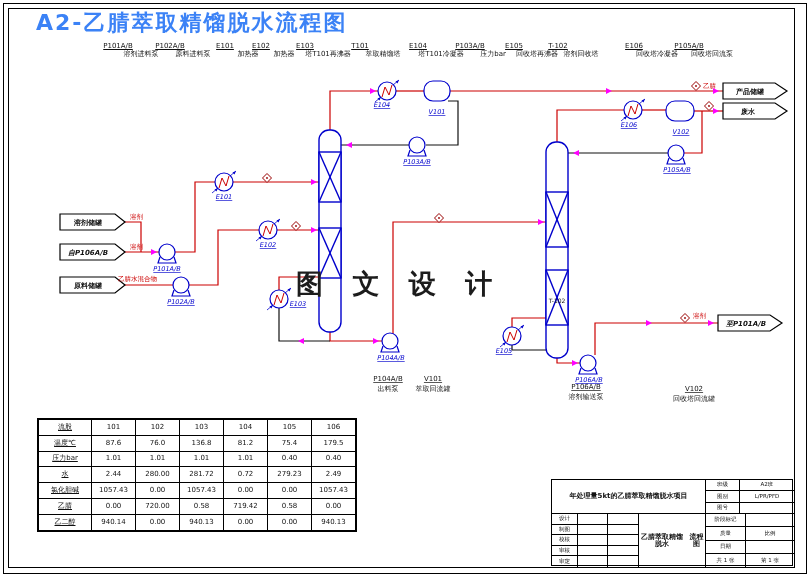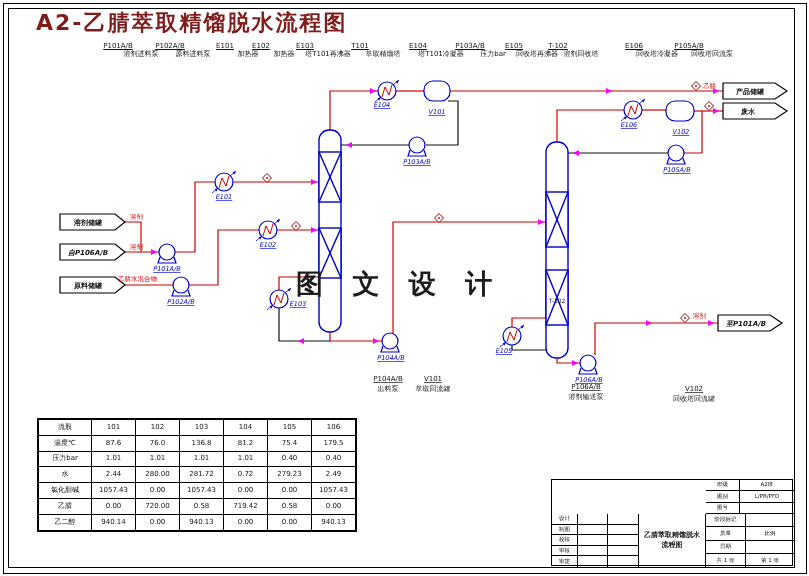--- a/index.html
+++ b/index.html
@@ -1,59 +1,59 @@
 <!DOCTYPE html>
 <html><head>
 <meta charset="utf-8">
 <style>
   html,body{margin:0;padding:0;background:#fff;}
   .page{position:relative;width:809px;height:576px;background:#fff;overflow:hidden;
         font-family:"DejaVu Sans","Liberation Sans",sans-serif;color:#111;}
   .frame-outer{position:absolute;left:3px;top:3px;width:802px;height:569px;border:1px solid #000;}
   .frame-inner{position:absolute;left:8px;top:8px;width:785px;height:558px;border:1.5px solid #000;}
   .main-title{position:absolute;left:36px;top:8px;margin:0;font-size:22px;font-weight:bold;
-              color:#7f1d1d;letter-spacing:2px;white-space:nowrap;}
+              color:#3b82f6;letter-spacing:2px;white-space:nowrap;}
   .eq{position:absolute;transform:translateX(-50%);text-align:center;font-size:7px;line-height:1.2;white-space:nowrap;}
   .eq-id{display:block;text-decoration:underline;}
   .eq-desc{display:block;margin-left:46px;}
   .watermark{position:absolute;left:296px;top:266px;font-size:27px;font-weight:bold;color:#1c1c1c;
              letter-spacing:10px;white-space:nowrap;}
   svg text{font-family:"DejaVu Sans","Liberation Sans",sans-serif;}
   .tag{fill:#0000cc;font-size:6.5px;font-style:italic;text-decoration:underline;}
   .blk{fill:#111;font-size:7px;}
   .blku{fill:#111;font-size:7px;text-decoration:underline;}
   .redlb{fill:#cc0000;font-size:6.5px;}
   .flagtx{fill:#111;font-size:7px;font-weight:bold;}
   
   .stream-table{position:absolute;left:37px;top:418px;border-collapse:collapse;table-layout:fixed;}
   .stream-table td{border:1px solid #000;height:14.8px;width:43px;text-align:center;
                    font-size:7px;padding:0;line-height:1;}
-  .stream-table td:first-child{width:52px;}
+  .stream-table td:first-child{width:52px;text-decoration:underline;}
   .stream-table{border:2px solid #000;}
   
   .tb{position:absolute;left:551px;top:479px;width:242px;height:87px;border:1.5px solid #000;
       font-size:5.5px;line-height:1;box-sizing:border-box;}
   .tb div{box-sizing:border-box;}
   .tb-project{position:absolute;left:0;top:0;width:154px;height:34px;border-right:1px solid #000;
               border-bottom:1px solid #000;display:flex;align-items:center;justify-content:center;
               font-size:7px;font-weight:bold;text-align:center;padding:2px;}
   .tb-it{position:absolute;left:154px;top:0;width:88px;height:34px;border-bottom:1px solid #000;}
   .tb-it-row{display:flex;height:11.3px;border-bottom:1px solid #000;}
   .tb-it-row:last-child{border-bottom:none;}
   .tb-it-lb{width:34px;border-right:1px solid #000;display:flex;align-items:center;justify-content:center;}
   .tb-it-vl{flex:1;display:flex;align-items:center;justify-content:center;}
   .tb-sign{position:absolute;left:0;top:34px;width:87px;height:53px;border-right:1px solid #000;}
   .tb-sg-row{display:flex;height:10.6px;border-bottom:1px solid #000;}
   .tb-sg-row:last-child{border-bottom:none;}
   .tb-sg-lb{width:26px;border-right:1px solid #000;display:flex;align-items:center;justify-content:center;}
   .tb-sg-a{width:30px;border-right:1px solid #000;}
   .tb-sg-b{flex:1;}
   .tb-draw{position:absolute;left:87px;top:34px;width:67px;height:53px;border-right:1px solid #000;
-           display:flex;flex-direction:column;align-items:center;justify-content:center;
-           font-size:7px;font-weight:bold;gap:3px;}
+           display:flex;align-items:center;justify-content:center;
+           font-size:7px;font-weight:bold;text-align:center;gap:3px;}
   .tb-ib{position:absolute;left:154px;top:34px;width:88px;height:53px;}
   .tb-ib-row{display:flex;height:13.25px;border-bottom:1px solid #000;}
   .tb-ib-row:last-child{border-bottom:none;}
   .tb-ib-lb{width:40px;border-right:1px solid #000;display:flex;align-items:center;justify-content:center;}
   .tb-ib-vl{flex:1;display:flex;align-items:center;justify-content:center;}
 </style>
 </head>
 <body>
 
 <div class="page">
@@ -336,20 +336,21 @@
           <td>0.00</td>
           <td>940.13</td>
           <td>0.00</td>
           <td>0.00</td>
           <td>940.13</td>
         </tr>
   </tbody>
     </table>
 
   <div class="tb">
+    <div class="tb-project">年处理量5kt的乙腈萃取精馏脱水项目</div>
     <div class="tb-it">
       <div class="tb-it-row">
           <div class="tb-it-lb">班级</div>
           <div class="tb-it-vl">A2班</div>
         </div>
       <div class="tb-it-row">
           <div class="tb-it-lb">图别</div>
           <div class="tb-it-vl">L/PR/PFD</div>
         </div>
       <div class="tb-it-row">

